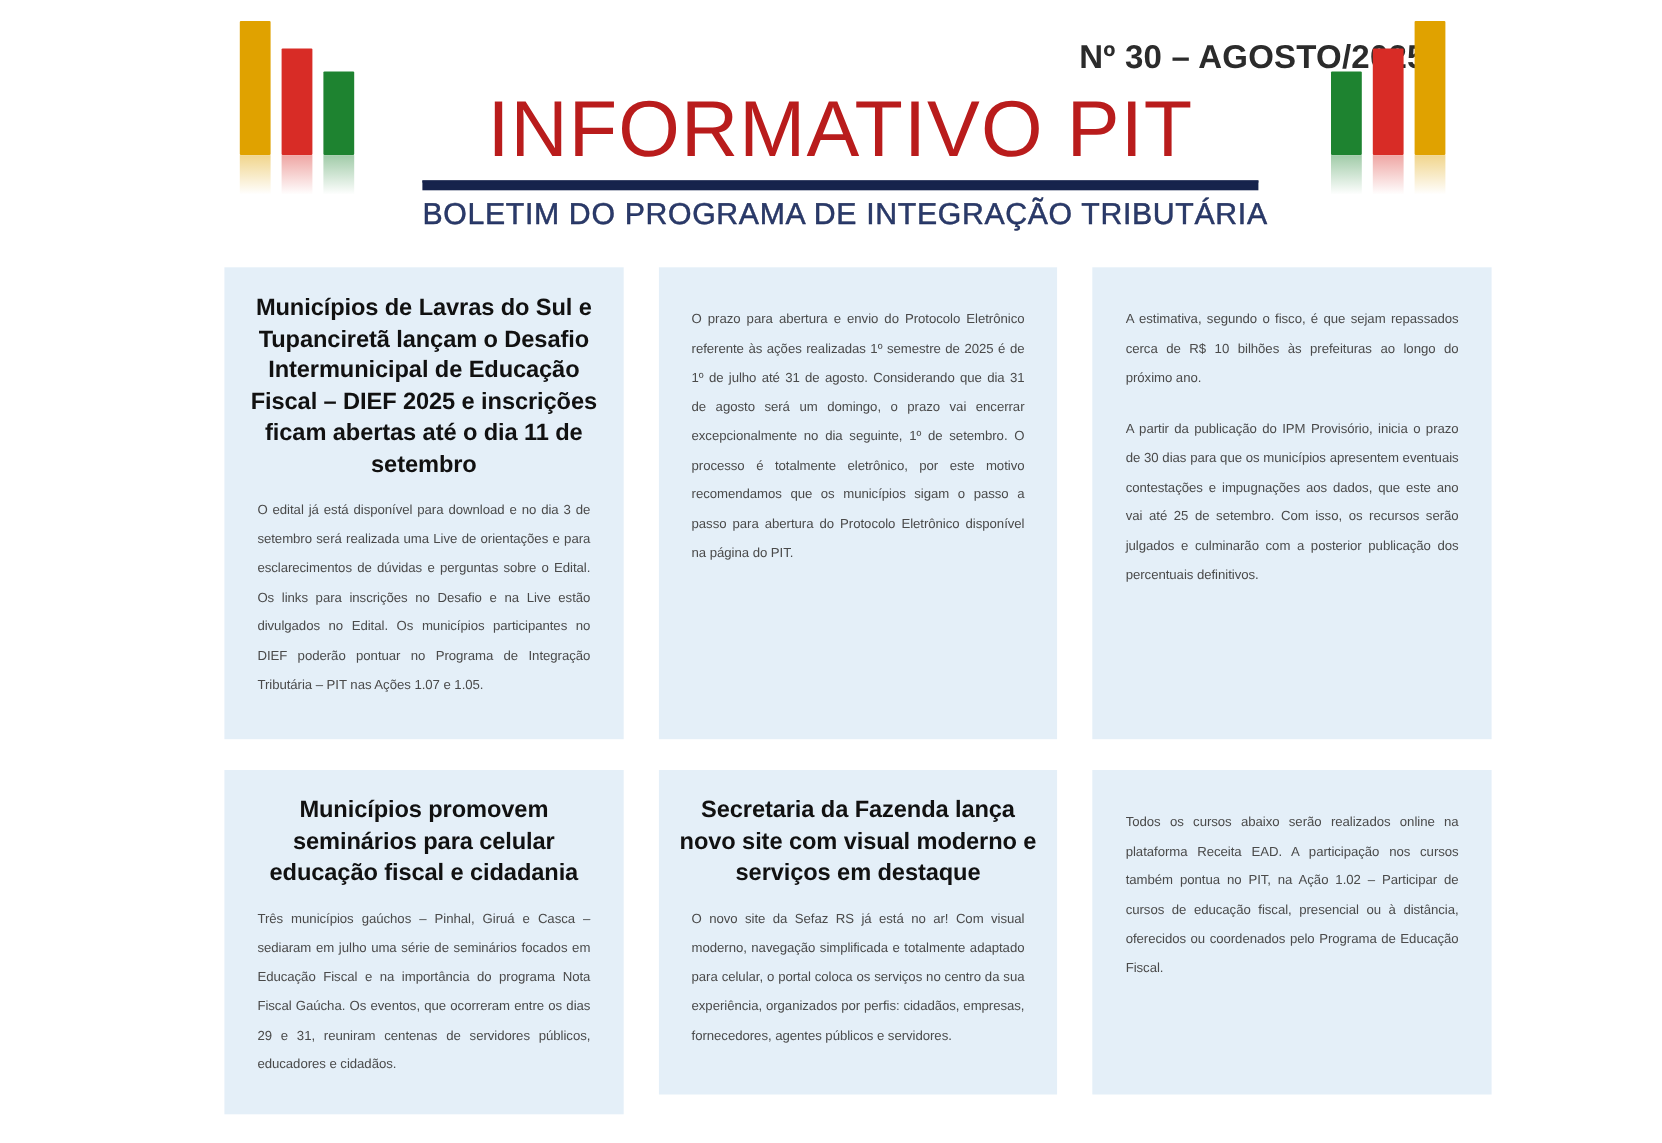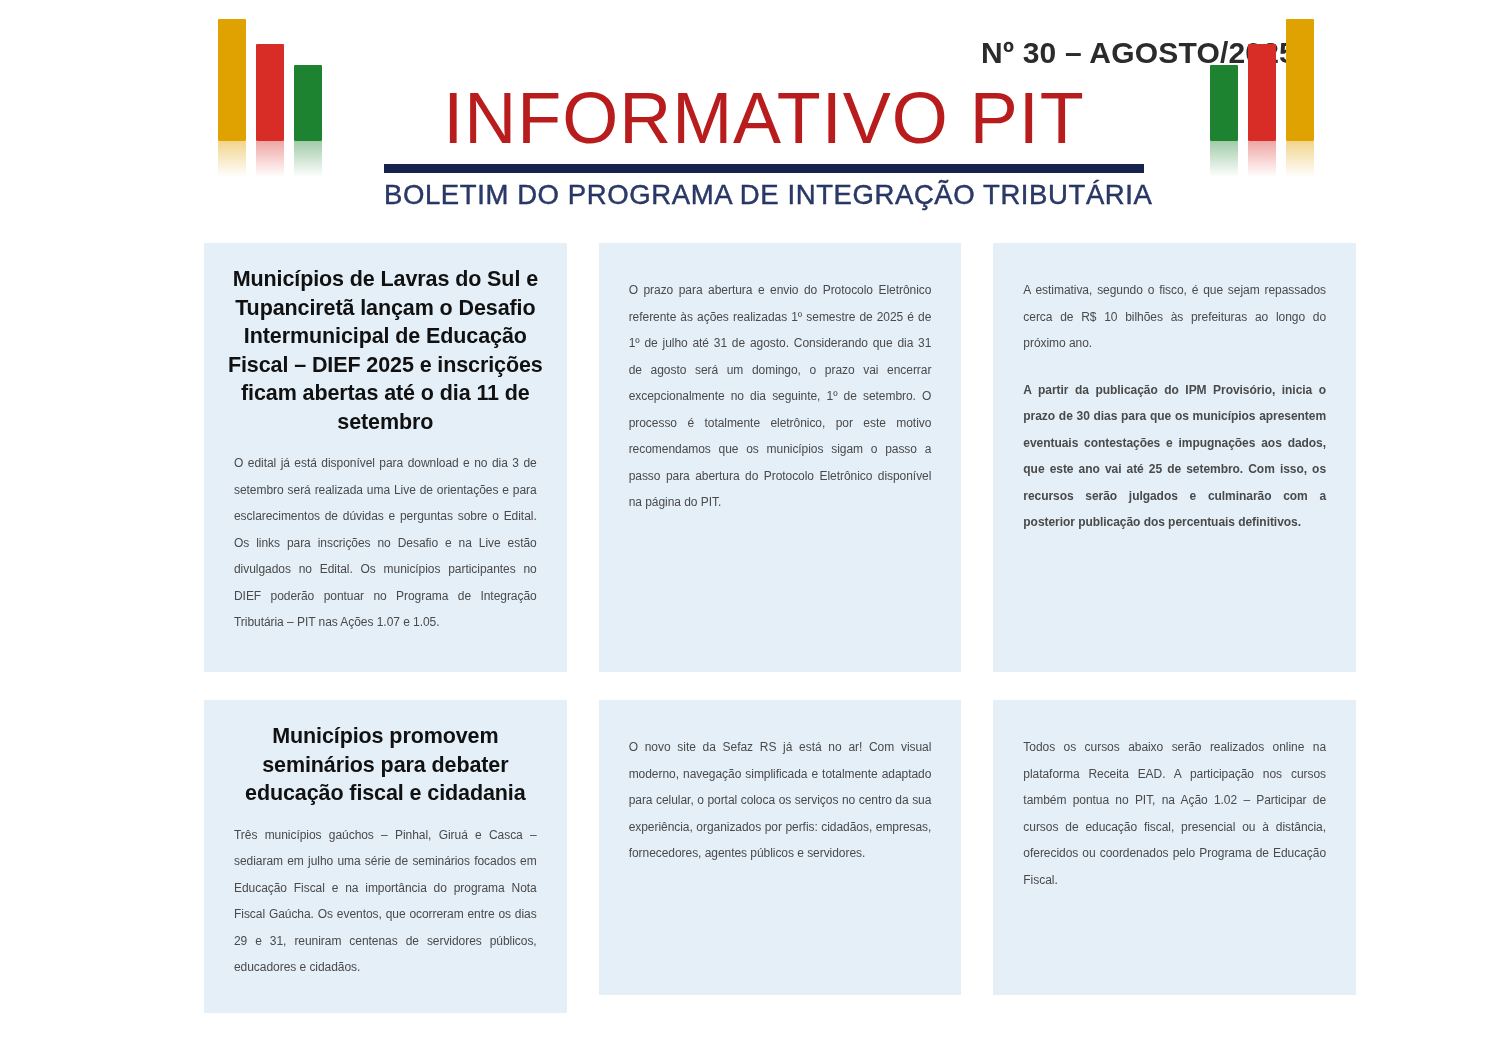--- a/index.html
+++ b/index.html
@@ -154,21 +154,21 @@
   }
   .card-body {
     margin: 12px;
     font-size: 12px;
     line-height: 26.5px;
     color: #4a4a4a;
     text-align: justify;
     text-justify: inter-word;
     letter-spacing: -0.05px;
   }
-  .card-body + .card-body { margin-top: 20px; font-weight: bold; }
+  .card-body + .card-body { margin-top: 20px; }
 </style>
 </head>
 <body>
 
 <div class="issue-line">Nº 30 – AGOSTO/2025</div>
 
 <div class="masthead">
 
   <div class="logo-bars left">
     <div class="bar-wrap b1">
@@ -224,25 +224,26 @@
     <div class="card tall">
       <p class="card-body">A estimativa, segundo o fisco, é que sejam repassados cerca de R$ 10 bilhões às prefeituras ao longo do próximo ano.</p>
       <p class="card-body">A partir da publicação do IPM Provisório, inicia o prazo de 30 dias para que os municípios apresentem eventuais contestações e impugnações aos dados, que este ano vai até 25 de setembro. Com isso, os recursos serão julgados e culminarão com a posterior publicação dos percentuais definitivos.</p>
     </div>
 
   </div>
 
   <div class="grid-row">
 
     <div class="card short">
-      <h2 class="card-title">Municípios promovem seminários para debater educação fiscal e cidadania</h2>
+      <h2 class="card-title">Municípios promovem seminários para celular educação fiscal e cidadania</h2>
       <p class="card-body">Três municípios gaúchos – Pinhal, Giruá e Casca – sediaram em julho uma série de seminários focados em Educação Fiscal e na importância do programa Nota Fiscal Gaúcha. Os eventos, que ocorreram entre os dias 29 e 31, reuniram centenas de servidores públicos, educadores e cidadãos.</p>
     </div>
 
     <div class="card short">
+      <h2 class="card-title">Secretaria da Fazenda lança novo site com visual moderno e serviços em destaque</h2>
       <p class="card-body">O novo site da Sefaz RS já está no ar! Com visual moderno, navegação simplificada e totalmente adaptado para celular, o portal coloca os serviços no centro da sua experiência, organizados por perfis: cidadãos, empresas, fornecedores, agentes públicos e servidores.</p>
     </div>
 
     <div class="card short">
       <p class="card-body">Todos os cursos abaixo serão realizados online na plataforma Receita EAD. A participação nos cursos também pontua no PIT, na Ação 1.02 – Participar de cursos de educação fiscal, presencial ou à distância, oferecidos ou coordenados pelo Programa de Educação Fiscal.</p>
     </div>
 
   </div>
 
 </div>

